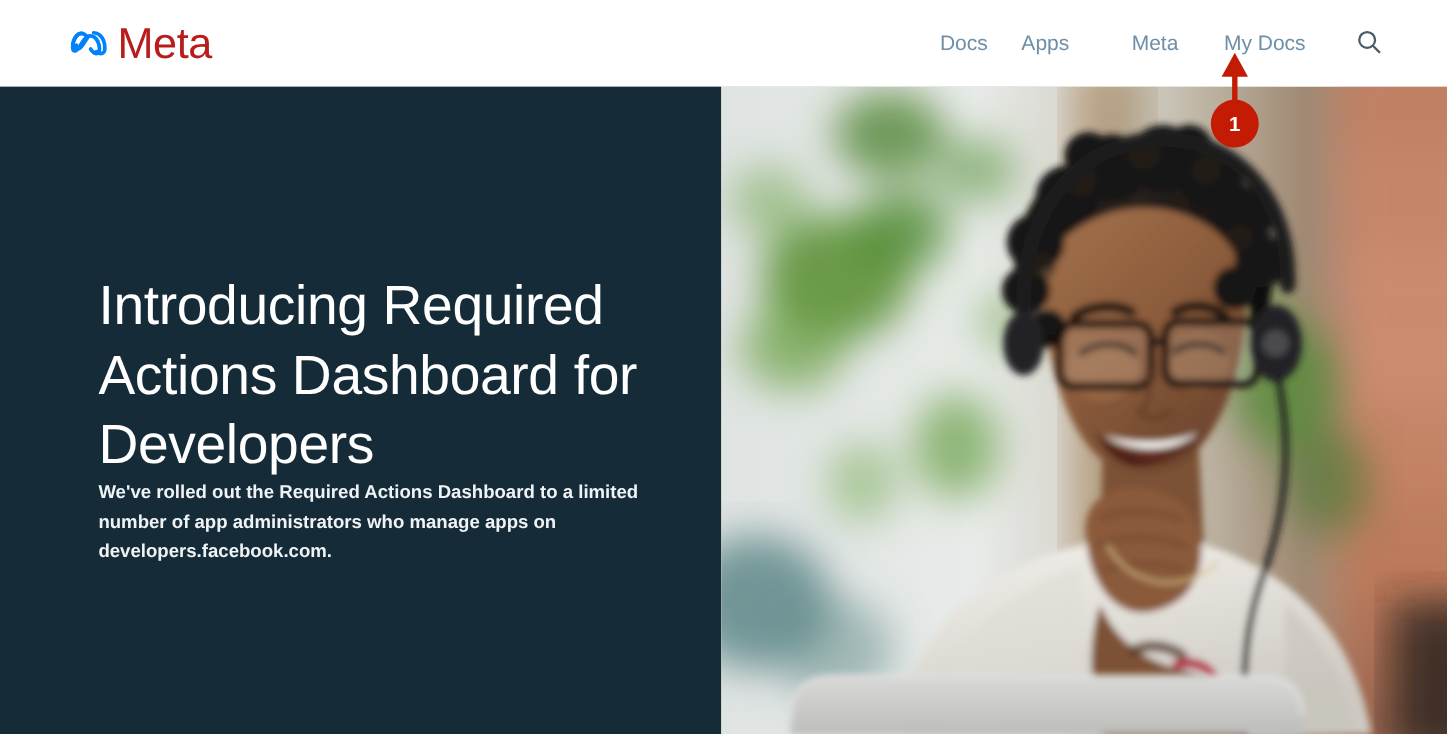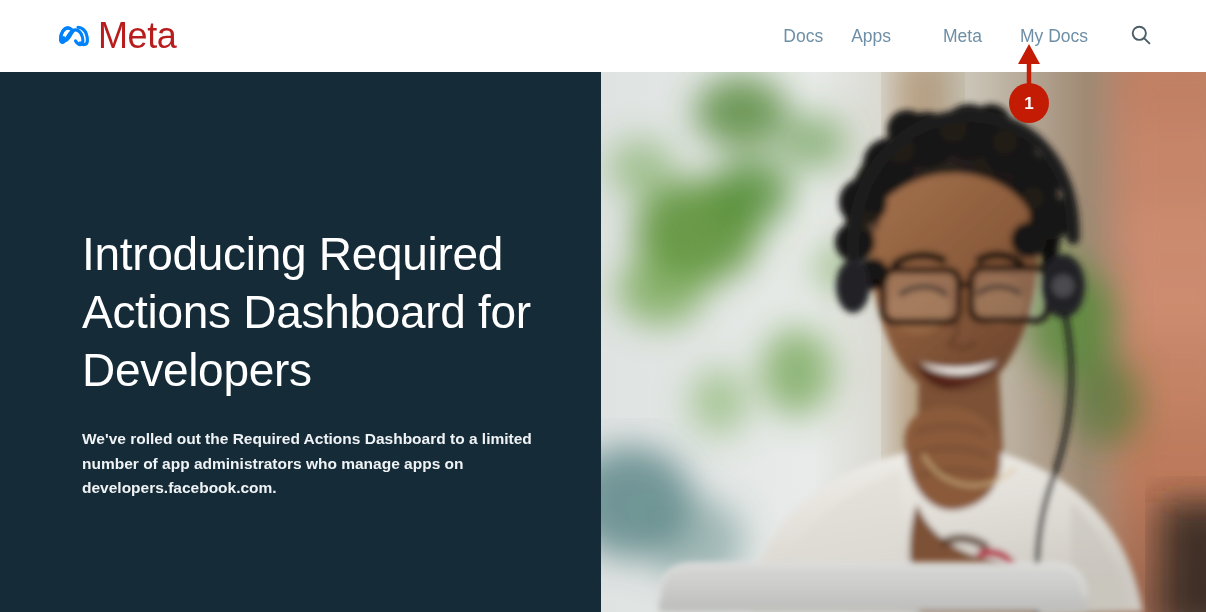--- a/index.html
+++ b/index.html
@@ -74,21 +74,20 @@
     width:500px;
   }
   #hero-title {
     color:#ffffff;
     font-size:46px;
     font-weight:400;
     line-height:58px;
     letter-spacing:-0.3px;
   }
   #hero-desc {
-    margin-top:28px;
     color:#f0f3f5;
     font-size:15.5px;
     font-weight:600;
     line-height:24.5px;
     width:470px;
   }
   #learn-more {
     margin-top:42px;
     display:inline-flex; align-items:center;
     gap:22px; cursor:pointer;

